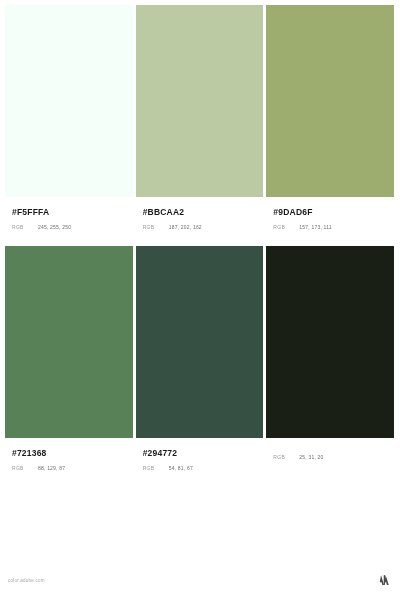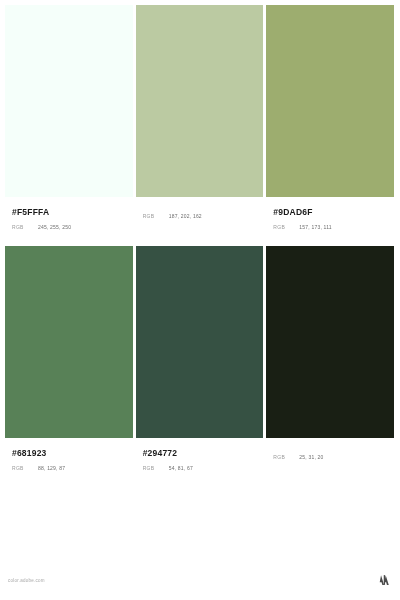--- a/index.html
+++ b/index.html
@@ -122,20 +122,21 @@
           <div class="swatch-rgb-line">
             <span class="rgb-tag">RGB</span>
             <span class="rgb-values">245, 255, 250</span>
           </div>
         </div>
       </div>
 
       <div class="swatch-cell">
         <div class="swatch-chip" style="background-color: rgb(187, 202, 162);"></div>
         <div class="swatch-info">
+          <div class="swatch-hex">#BBCAA2</div>
           <div class="swatch-rgb-line">
             <span class="rgb-tag">RGB</span>
             <span class="rgb-values">187, 202, 162</span>
           </div>
         </div>
       </div>
 
       <div class="swatch-cell">
         <div class="swatch-chip" style="background-color: rgb(157, 173, 111);"></div>
         <div class="swatch-info">
@@ -147,21 +148,21 @@
         </div>
       </div>
 
     </div>
 
     <div class="palette-row row-bottom">
 
       <div class="swatch-cell">
         <div class="swatch-chip" style="background-color: rgb(88, 129, 87);"></div>
         <div class="swatch-info">
-          <div class="swatch-hex">#681923</div>
+          <div class="swatch-hex">#721368</div>
           <div class="swatch-rgb-line">
             <span class="rgb-tag">RGB</span>
             <span class="rgb-values">88, 129, 87</span>
           </div>
         </div>
       </div>
 
       <div class="swatch-cell">
         <div class="swatch-chip" style="background-color: rgb(54, 81, 67);"></div>
         <div class="swatch-info">

